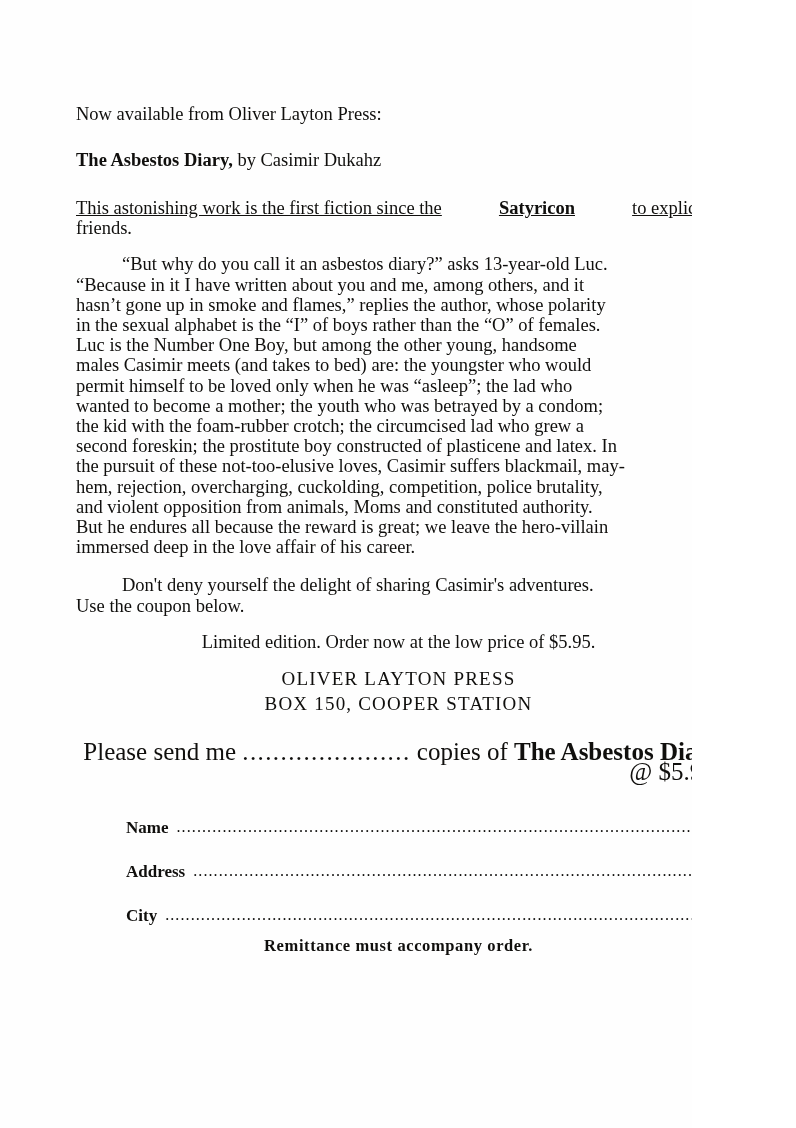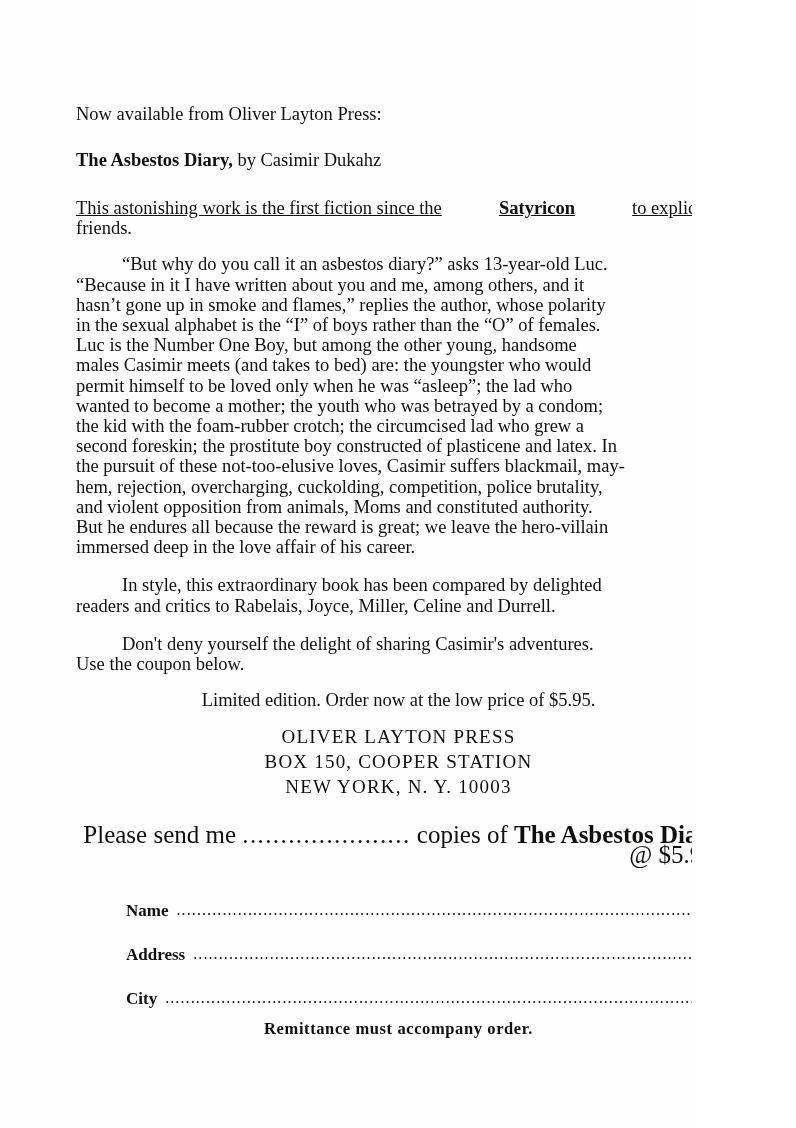--- a/index.html
+++ b/index.html
@@ -158,36 +158,31 @@
       <span class="jline">wanted to become a mother; the youth who was betrayed by a condom;</span>
       <span class="jline">the kid with the foam-rubber crotch; the circumcised lad who grew a</span>
       <span class="jline">second foreskin; the prostitute boy constructed of plasticene and latex. In</span>
       <span class="jline">the pursuit of these not-too-elusive loves, Casimir suffers blackmail, may-</span>
       <span class="jline">hem, rejection, overcharging, cuckolding, competition, police brutality,</span>
       <span class="jline">and violent opposition from animals, Moms and constituted authority.</span>
       <span class="jline">But he endures all because the reward is great; we leave the hero-villain</span>
       <span class="jline">immersed deep in the love affair of his career.</span>
     </div>
 
-    <div class="para-tight" style="margin-top:18px;">
-      <span class="jline" style="text-indent:46px;display:block;">In style, this extraordinary book has been compared by delighted</span>
-      <span class="jline">readers and critics to Rabelais, Joyce, Miller, Celine and Durrell.</span>
-    </div>
 
     <div class="para-tight" style="margin-top:18px;">
       <span class="jline" style="text-indent:46px;display:block;">Don't deny yourself the delight of sharing Casimir's adventures.</span>
       <span class="jline">Use the coupon below.</span>
     </div>
 
     <div class="centered limited">Limited edition. Order now at the low price of $5.95.</div>
 
     <div class="press-block">
       <div>OLIVER LAYTON PRESS</div>
       <div>BOX 150, COOPER STATION</div>
-      <div>NEW YORK, N. Y. 10003</div>
     </div>
 
     <div class="sendme">
       <span>Please send me </span><span class="blank-dots">......................</span><span> copies of </span><b>The Asbestos Diary</b><span> @ $5.95.</span>
     </div>
 
     <div class="form">
 
       <div class="form-row">
         <span class="form-label">Name</span>

